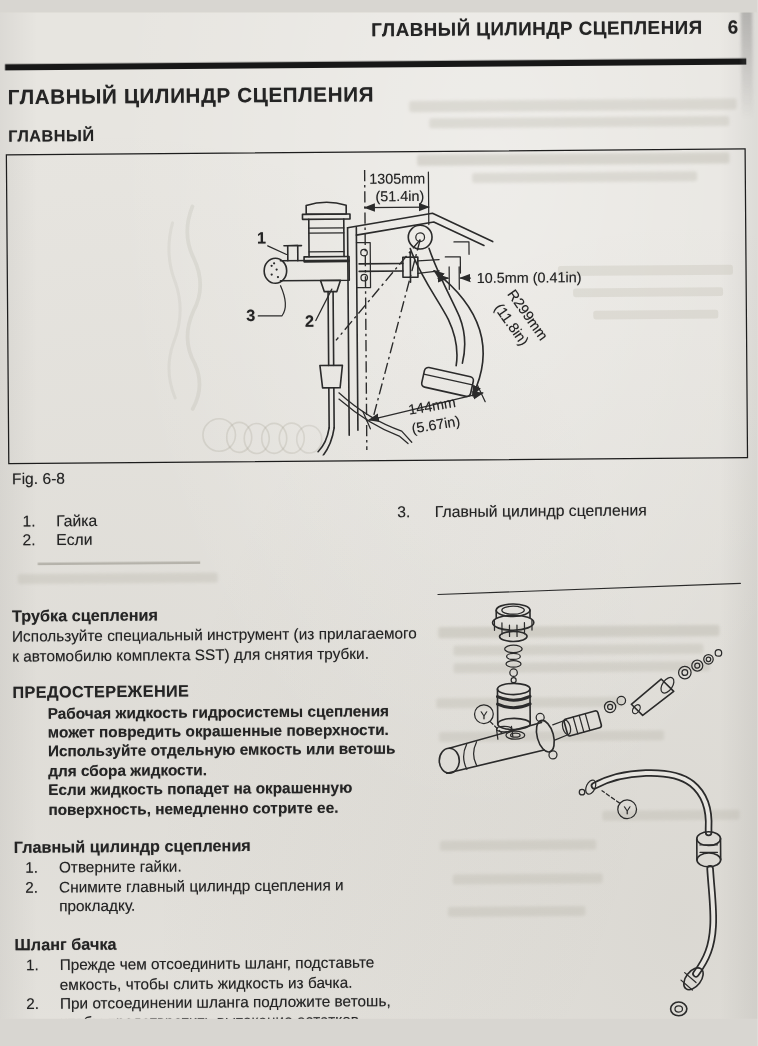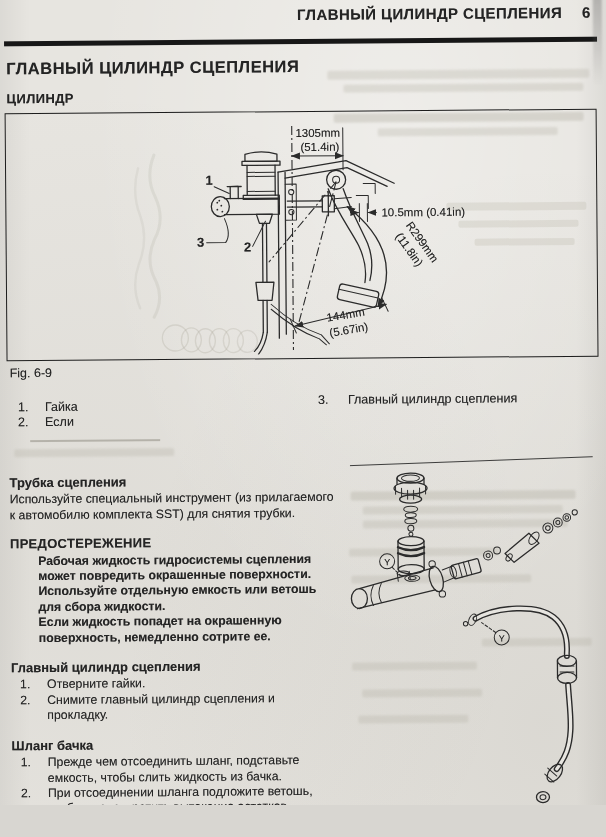--- a/index.html
+++ b/index.html
@@ -10,20 +10,21 @@
   }
   .page{
     position:relative;width:606px;height:805px;overflow:hidden;
     background:
       radial-gradient(ellipse at 65% 15%, rgba(255,255,255,.30), transparent 55%),
       radial-gradient(ellipse at 15% 70%, rgba(110,105,92,.07), transparent 60%),
       radial-gradient(ellipse at 90% 90%, rgba(110,105,92,.10), transparent 55%),
       linear-gradient(90deg, rgba(0,0,0,.05), transparent 5%, transparent 95%, rgba(0,0,0,.06)),
       #e7e5e0;
     color:#242424;
+    margin-top:10px;
   }
   .tilt{position:absolute;inset:0;transform:rotate(-0.45deg);transform-origin:50% 52%;}
   .ink{color:#242424;text-shadow:0 0 .6px rgba(45,45,45,.45);}
   
   .running-head{
     position:absolute;top:6px;right:12px;display:flex;align-items:baseline;gap:20px;
     font-weight:700;font-size:15px;letter-spacing:.4px;
   }
   .head-rule{position:absolute;left:7px;top:39px;width:593px;height:5px;background:#171717;filter:blur(.3px);}
   .page-title{position:absolute;left:9px;top:57px;font-size:16.5px;font-weight:700;letter-spacing:.5px;}
@@ -74,21 +75,21 @@
 <div class="page ink">
   <div class="tilt">
 
     <div class="running-head">
       <span>ГЛАВНЫЙ ЦИЛИНДР СЦЕПЛЕНИЯ</span>
       <span>6</span>
     </div>
     <div class="head-rule"></div>
 
     <div class="page-title">ГЛАВНЫЙ ЦИЛИНДР СЦЕПЛЕНИЯ</div>
-    <div class="sub-title">ЦИЛИНДР</div>
+    <div class="sub-title">ГЛАВНЫЙ</div>
 
     <div class="streak"></div>
     <div class="bleed" style="left:330px;top:71px;width:262px;height:9px;"></div>
     <div class="bleed" style="left:346px;top:85px;width:240px;height:8px;"></div>
     <div class="bleed d" style="left:336px;top:114px;width:250px;height:9px;"></div>
     <div class="bleed" style="left:380px;top:129px;width:180px;height:8px;"></div>
     <div class="bleed d" style="left:350px;top:492px;width:225px;height:9px;"></div>
     <div class="bleed" style="left:362px;top:507px;width:200px;height:8px;"></div>
     <div class="bleed" style="left:362px;top:521px;width:205px;height:8px;"></div>
     <div class="bleed" style="left:348px;top:549px;width:150px;height:8px;"></div>
@@ -218,21 +219,21 @@
 
           <g>
             <path class="ln thin" d="M337,16 V58"></path>
             <path class="ln thin" d="M286,44 H337" marker-start="url(#ah)" marker-end="url(#ah)"></path>
             <text class="dim" x="312" y="25" text-anchor="middle">1305mm</text>
             <text class="dim" x="314" y="39" text-anchor="middle">(51.4in)</text>
           </g>
         </g>
       </svg>
     </div>
-    <div class="fig-caption">Fig. 6-9</div>
+    <div class="fig-caption">Fig. 6-8</div>
 
     <div class="parts-row" style="left:18px;top:398px;">
       <span class="pn">1.</span>
       <span>Гайка</span>
     </div>
     <div class="parts-row" style="left:18px;top:413px;">
       <span class="pn">2.</span>
       <span>Если</span>
     </div>
     <div class="parts-row" style="left:318px;top:393px;">

